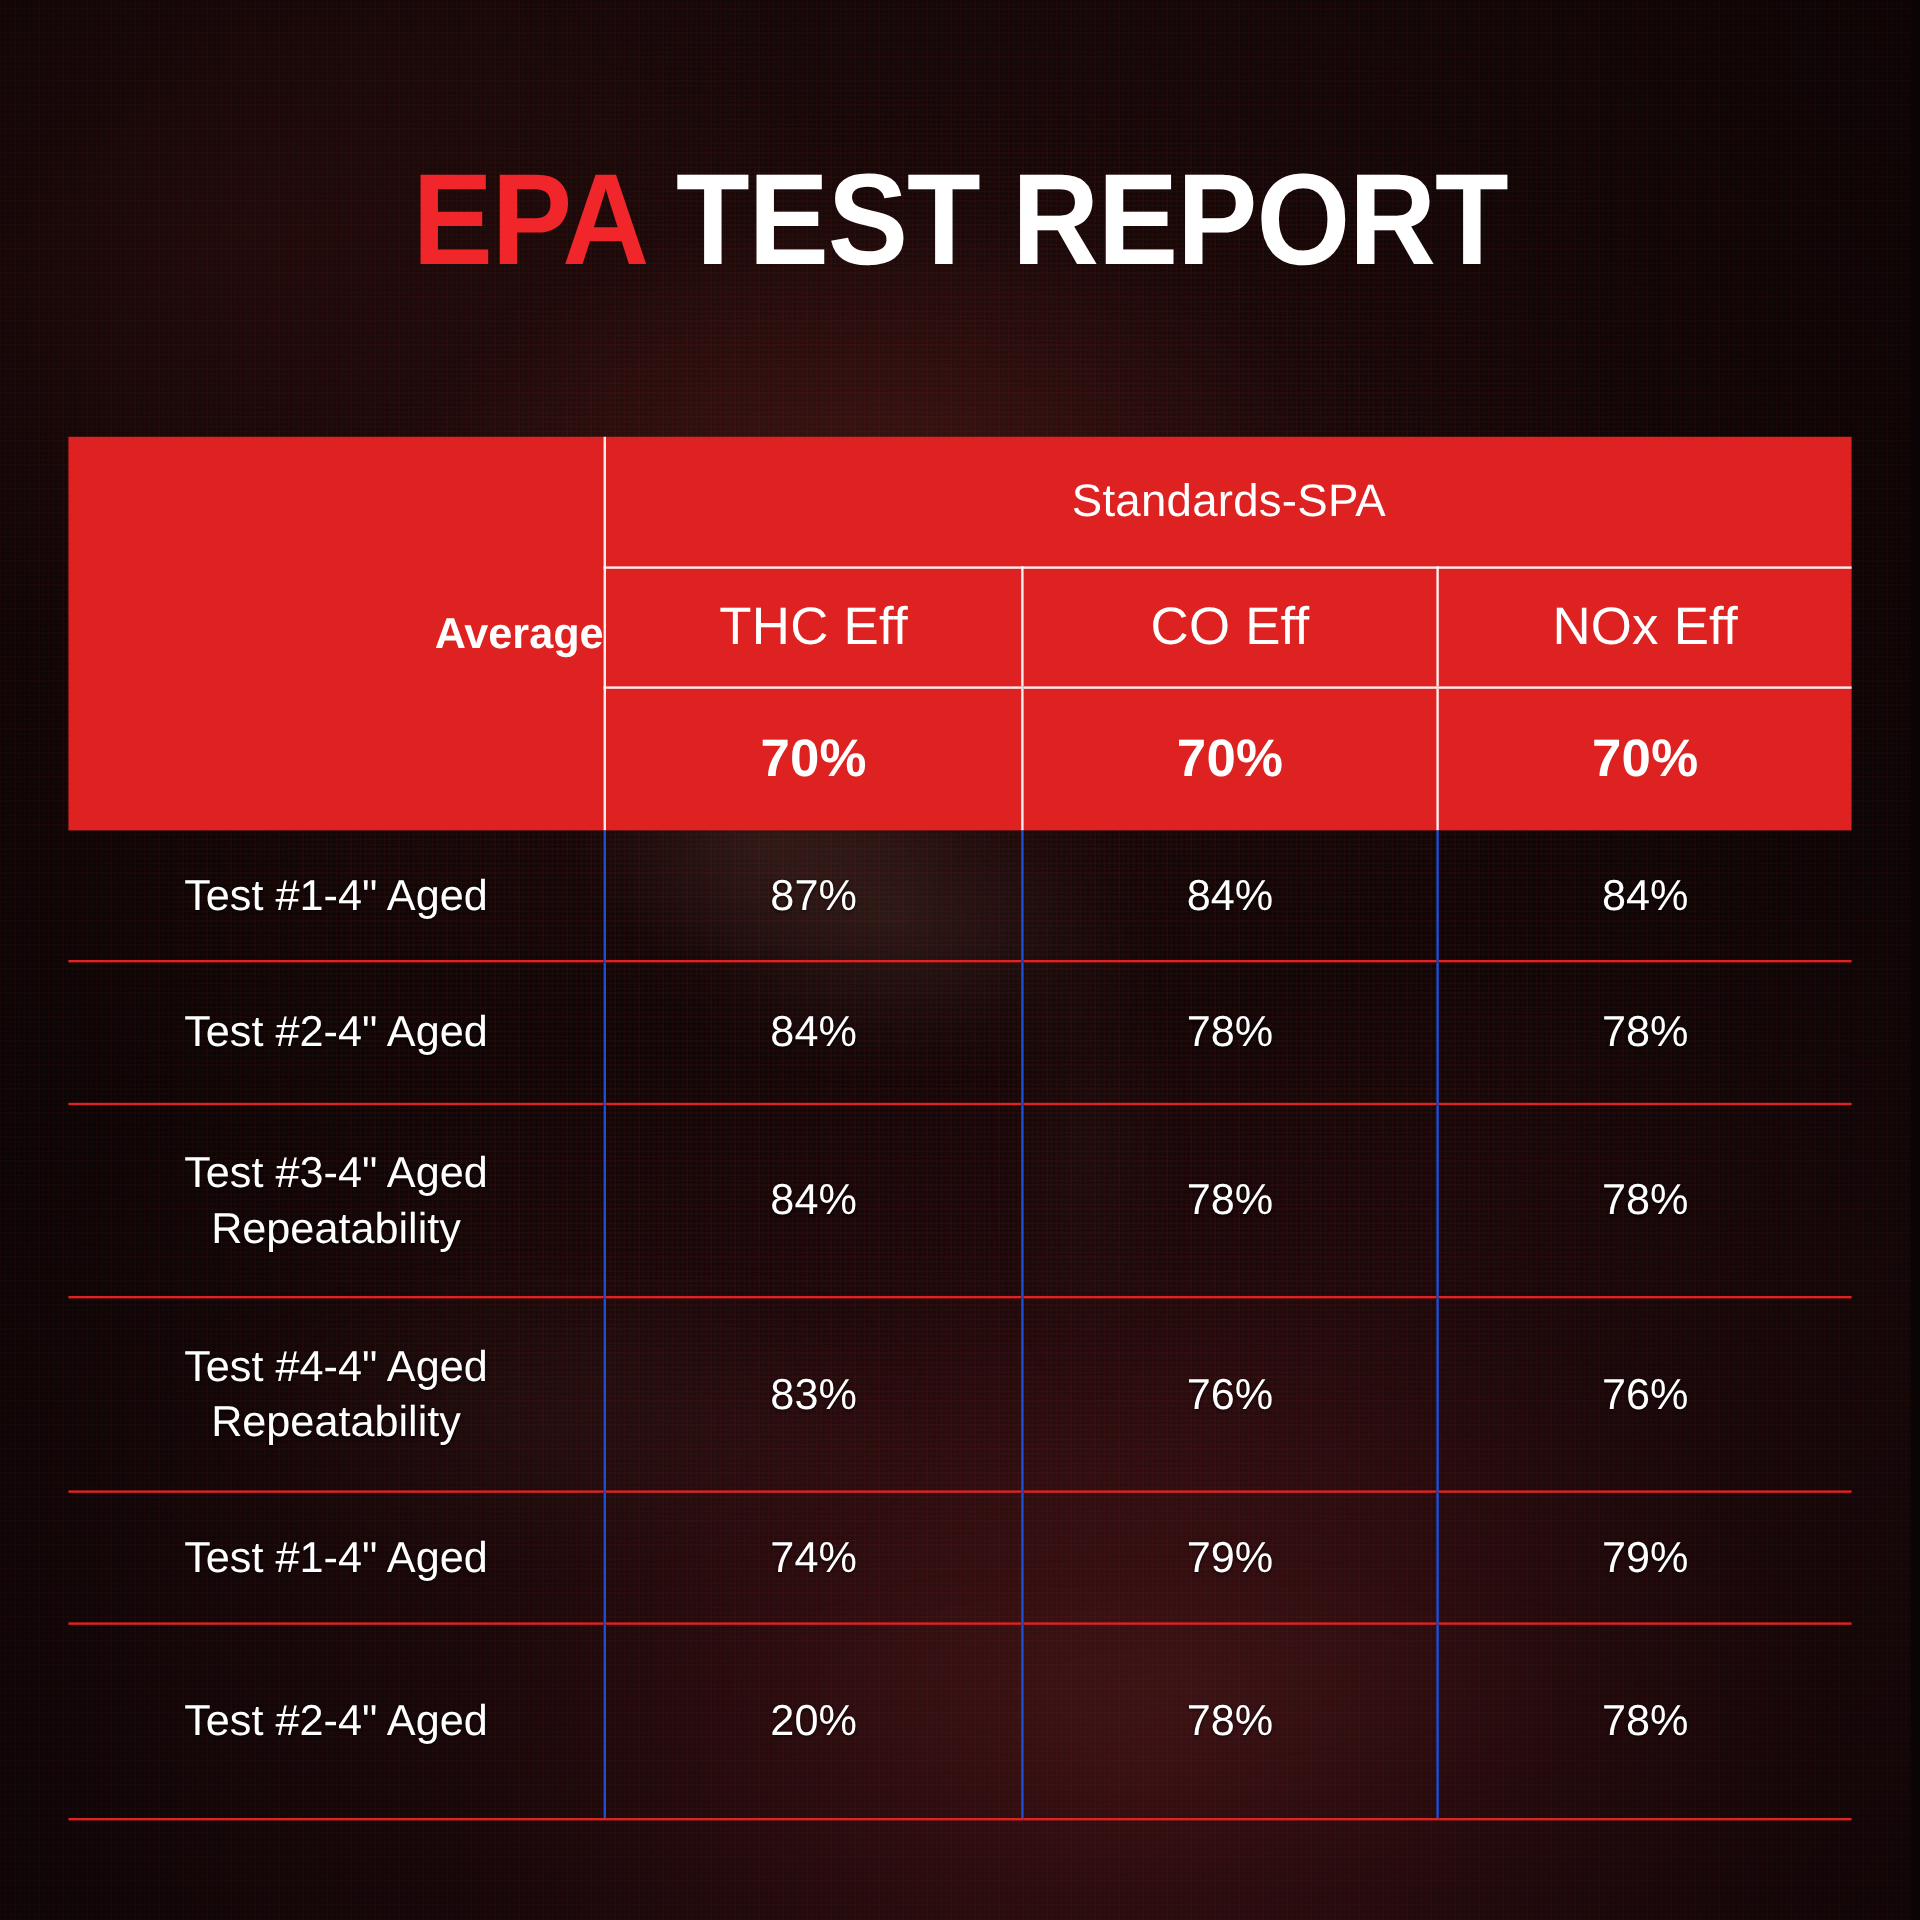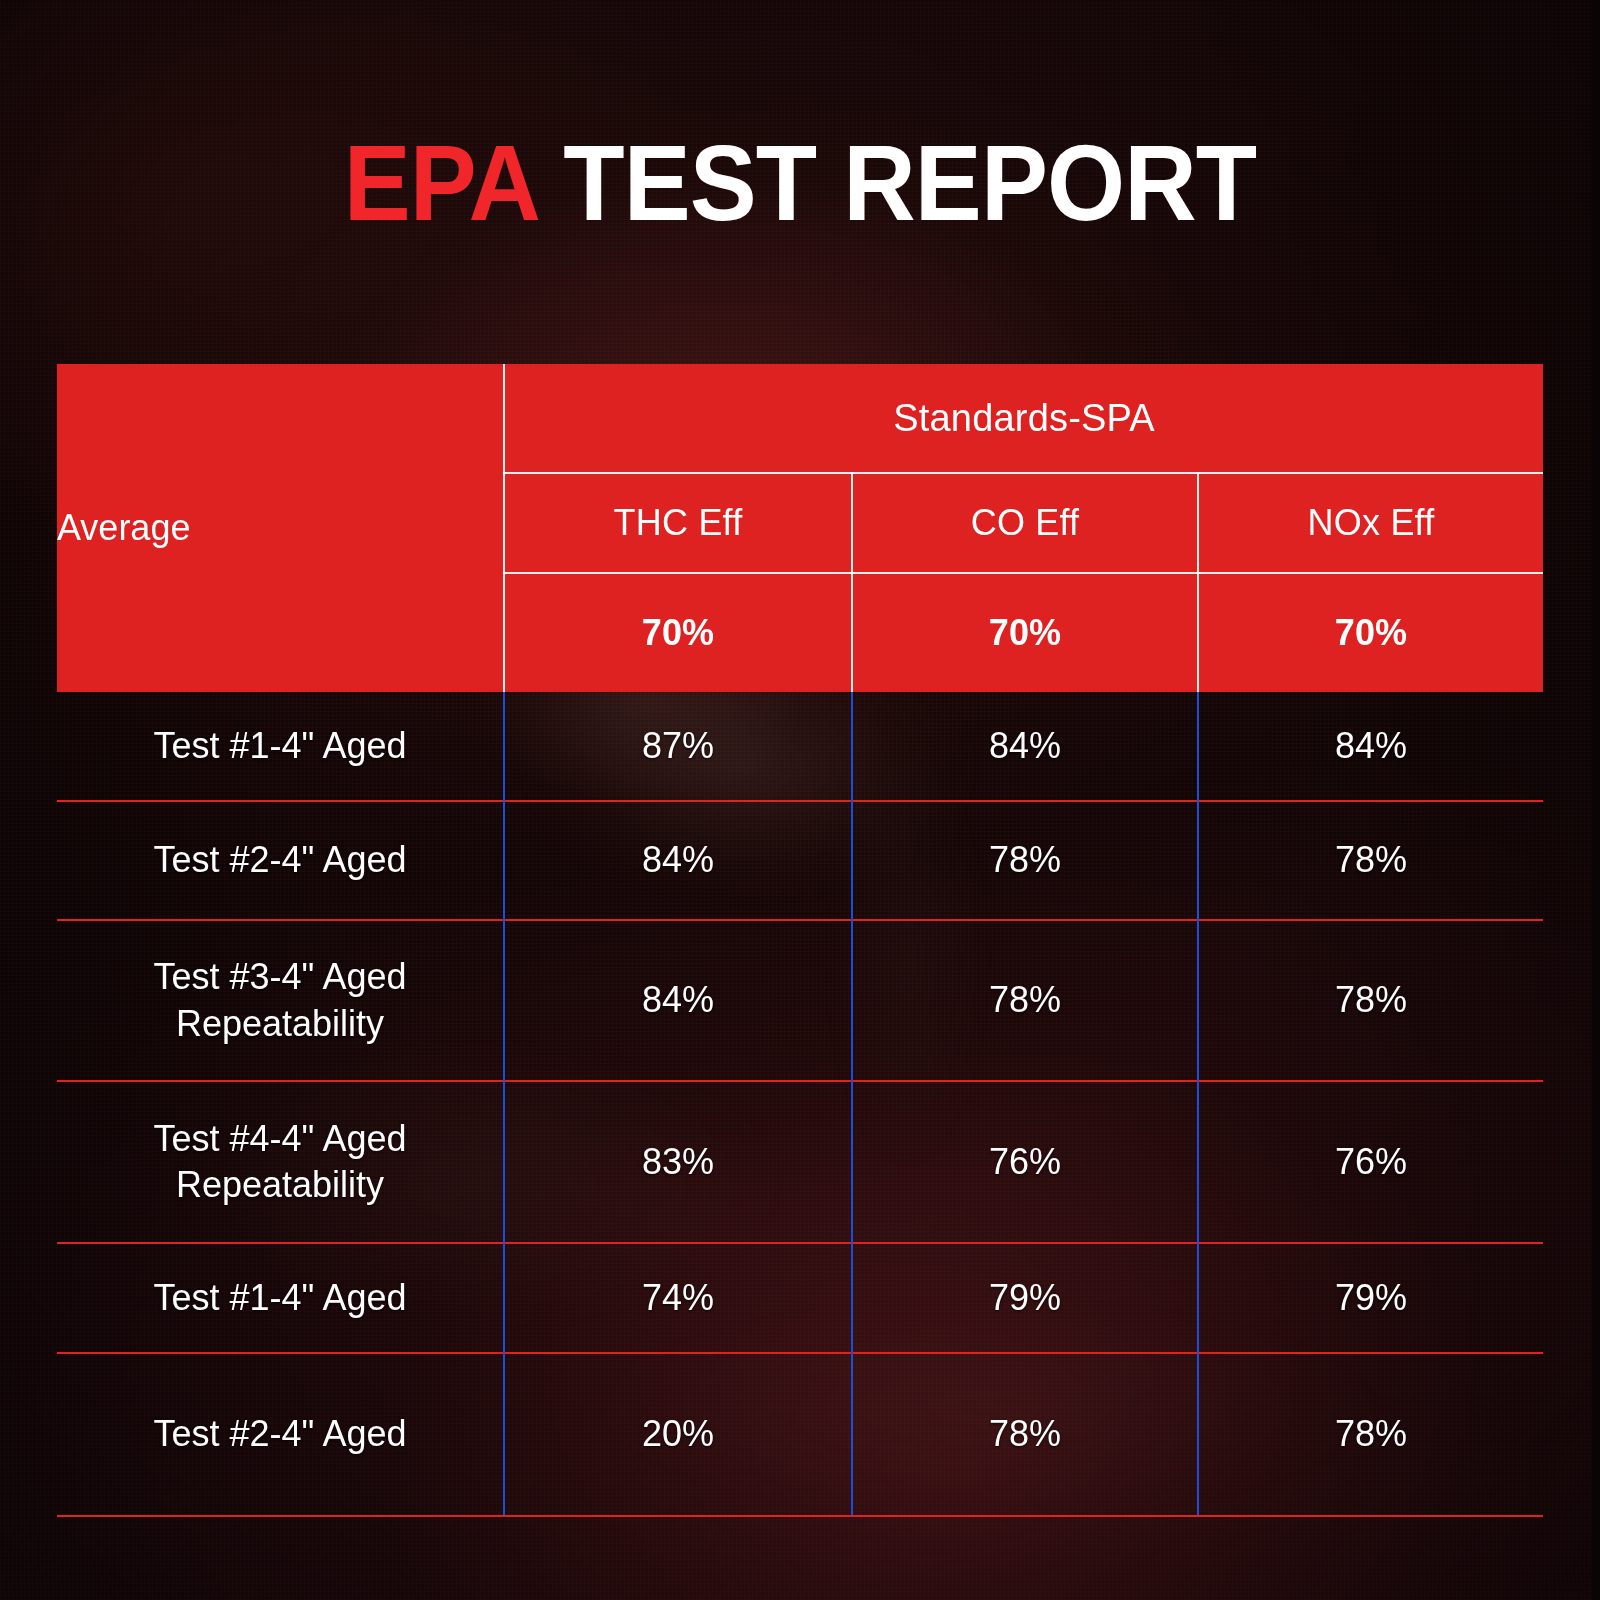--- a/index.html
+++ b/index.html
@@ -83,21 +83,21 @@
   table.report col.c-thc   { width:348px; }
   table.report col.c-co    { width:346px; }
   table.report col.c-nox   { width:345px; }
 
   
   .hdr-cell {
     background:#DE2121;
     color:#FFFFFF;
     text-align:center;
     vertical-align:middle;
-    font-size:36px;
+    font-size:44px;
     font-weight:400;
     letter-spacing:.2px;
   }
   .hdr-group {
     height:109px;
     font-size:38px;
     border-bottom:2px solid rgba(255,255,255,0.92);
     text-align:center;
   }
   .hdr-sub {
@@ -106,24 +106,25 @@
     border-left:2px solid rgba(255,255,255,0.92);
   }
   .hdr-val {
     height:119px;
     border-left:2px solid rgba(255,255,255,0.92);
     font-weight:bold;
   }
   .hdr-average {
     background:#DE2121;
     color:#FFFFFF;
-    text-align:left;
+    text-align:right;
     vertical-align:middle;
     font-size:36px;
     border-right:2px solid rgba(255,255,255,0.92);
+    font-weight:bold;
   }
 
   
   .body-cell {
     color:#FFFFFF;
     text-align:center;
     vertical-align:middle;
     font-size:36px;
     font-weight:400;
     border-top:2px solid #E02222;

